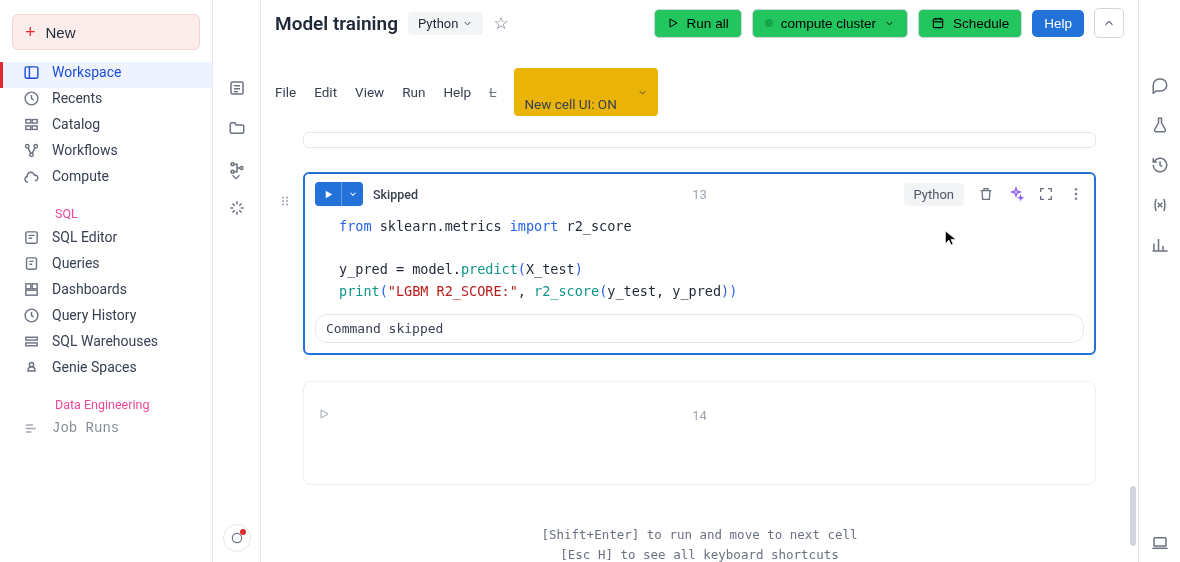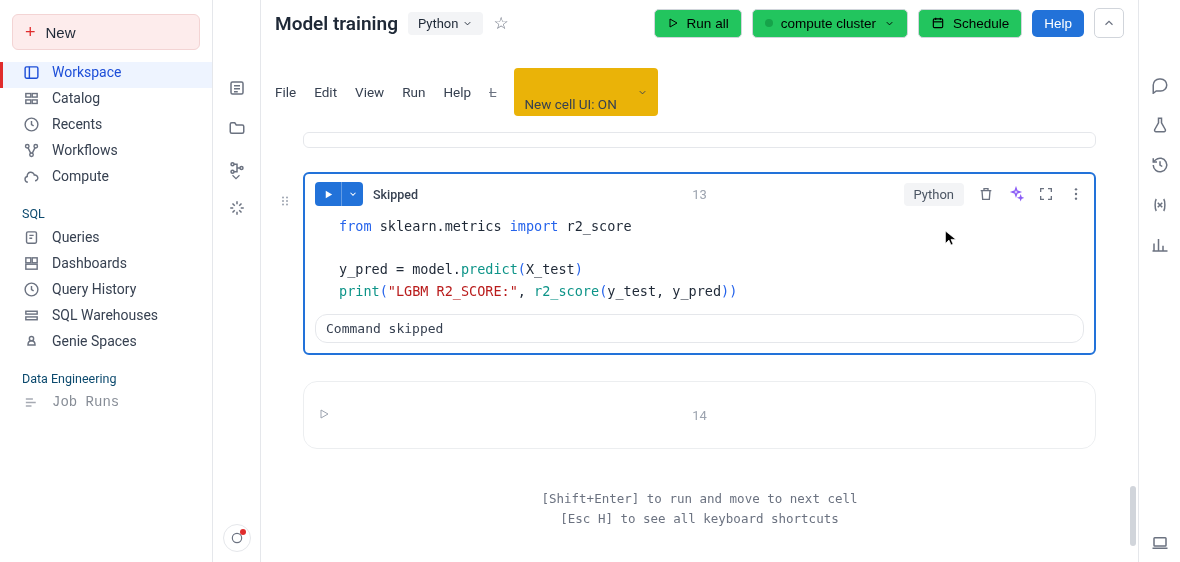--- a/index.html
+++ b/index.html
@@ -50,21 +50,21 @@
   }
   .nav-item.active {
     background: #eef4ff;
     color: #1d4ed8;
     border-left: 3px solid #e02c2c;
     padding-left: 19px;
   }
   .nav-item .nav-icon { width: 18px; height: 18px; display:flex; align-items:center; justify-content:center; color:#6b7280; }
   .nav-item.active .nav-icon { color:#1d4ed8; }
 
-  .section-label { font-size: 12.5px; color: #0c4a6e; padding: 14px 16px 6px 22px; }
+  .section-label { font-size: 12.5px; color: #ec4899; padding: 14px 16px 6px 22px; margin-left: 33px; }
 
   
   .rail {
     width: 48px;
     border-right: 1px solid #e5e7eb;
     display: flex;
     flex-direction: column;
     align-items: center;
     padding-top: 78px;
     gap: 20px;
@@ -124,21 +124,21 @@
     border:1px solid #e5e7eb;
     border-radius:6px;
     height:16px;
   }
 
   .cell {
     margin: 0 24px 0 24px;
     position: relative;
   }
   .cell.selected { border:2px solid #2272d9; border-radius:6px;}
-  .cell-below { margin:26px 24px 0 24px; border:1px solid #eceef0; border-radius:14px; height:68px; position:relative;}
+  .cell-below { margin:26px 24px 0 24px; border:1px solid #eceef0; border-radius:8px; height:104px; position:relative;}
   .cell-below .run { position:absolute; left:14px; top:26px; color:#9ca3af;}
   .cell-below .num { position:absolute; left:50%; top:26px; transform:translateX(-50%); color:#9ca3af; font-size:13px;}
 
   .cell-drag { position:absolute; left:-26px; top:18px; color:#9ca3af; cursor:grab;}
   .cell-header {
     display:flex; align-items:center; gap:10px; padding:8px 10px 8px 10px;
     position:relative;
   }
   .run-btn-group { display:flex; }
   .run-btn { background:#2272d9;color:#fff;border:none;width:26px;height:24px;display:flex;align-items:center;justify-content:center;border-radius:4px 0 0 4px; cursor:pointer;}
@@ -212,36 +212,36 @@
         <svg width="17" height="17" viewBox="0 0 24 24" fill="none" stroke="currentColor" stroke-width="2">
             <rect x="3" y="4" width="18" height="16" rx="2"></rect>
             <line x1="9" y1="4" x2="9" y2="20"></line>
           </svg>
       </span>
       <span>Workspace</span>
     </div>
     <div class="nav-item">
       <span class="nav-icon">
         <svg width="17" height="17" viewBox="0 0 24 24" fill="none" stroke="currentColor" stroke-width="2">
+            <circle cx="12" cy="12" r="9"></circle>
+            <polyline points="12 7 12 12 15 14"></polyline>
+          </svg>
+      </span>
+      <span>Recents</span>
+    </div>
+    <div class="nav-item">
+      <span class="nav-icon">
+        <svg width="17" height="17" viewBox="0 0 24 24" fill="none" stroke="currentColor" stroke-width="2">
             <rect x="4" y="5" width="7" height="5"></rect>
             <rect x="13" y="5" width="7" height="5"></rect>
             <rect x="4" y="14" width="7" height="5"></rect>
             <rect x="13" y="14" width="7" height="5"></rect>
           </svg>
       </span>
       <span>Catalog</span>
-    </div>
-    <div class="nav-item">
-      <span class="nav-icon">
-        <svg width="17" height="17" viewBox="0 0 24 24" fill="none" stroke="currentColor" stroke-width="2">
-            <circle cx="12" cy="12" r="9"></circle>
-            <polyline points="12 7 12 12 15 14"></polyline>
-          </svg>
-      </span>
-      <span>Recents</span>
     </div>
     <div class="nav-item">
       <span class="nav-icon">
         <svg width="17" height="17" viewBox="0 0 24 24" fill="none" stroke="currentColor" stroke-width="2">
             <circle cx="6" cy="6" r="2.5"></circle>
             <circle cx="18" cy="6" r="2.5"></circle>
             <circle cx="12" cy="18" r="2.5"></circle>
             <path d="M7 8l4 8M17 8l-4 8"></path>
           </svg>
       </span>
@@ -252,20 +252,29 @@
         <svg width="17" height="17" viewBox="0 0 24 24" fill="none" stroke="currentColor" stroke-width="2">
             <path d="M17 18a4 4 0 1 0-1-7.9A5 5 0 0 0 6 12a4 4 0 0 0 1 7.9"></path>
           </svg>
       </span>
       <span>Compute</span>
     </div>
   </div>
 
   <div class="section-label">SQL</div>
   <div class="nav-items">
+    <div class="nav-item">
+      <span class="nav-icon">
+          <svg width="17" height="17" viewBox="0 0 24 24" fill="none" stroke="currentColor" stroke-width="2">
+            <rect x="4" y="4" width="16" height="16" rx="2"></rect>
+            <path d="M8 9h8M8 13h5"></path>
+          </svg>
+        </span>
+      <span>SQL Editor</span>
+    </div>
     <div class="nav-item">
       <span class="nav-icon">
           <svg width="17" height="17" viewBox="0 0 24 24" fill="none" stroke="currentColor" stroke-width="2">
             <rect x="5" y="4" width="14" height="16" rx="2"></rect>
             <path d="M9 9h6M9 13h4"></path>
           </svg>
         </span>
       <span>Queries</span>
     </div>
     <div class="nav-item">

